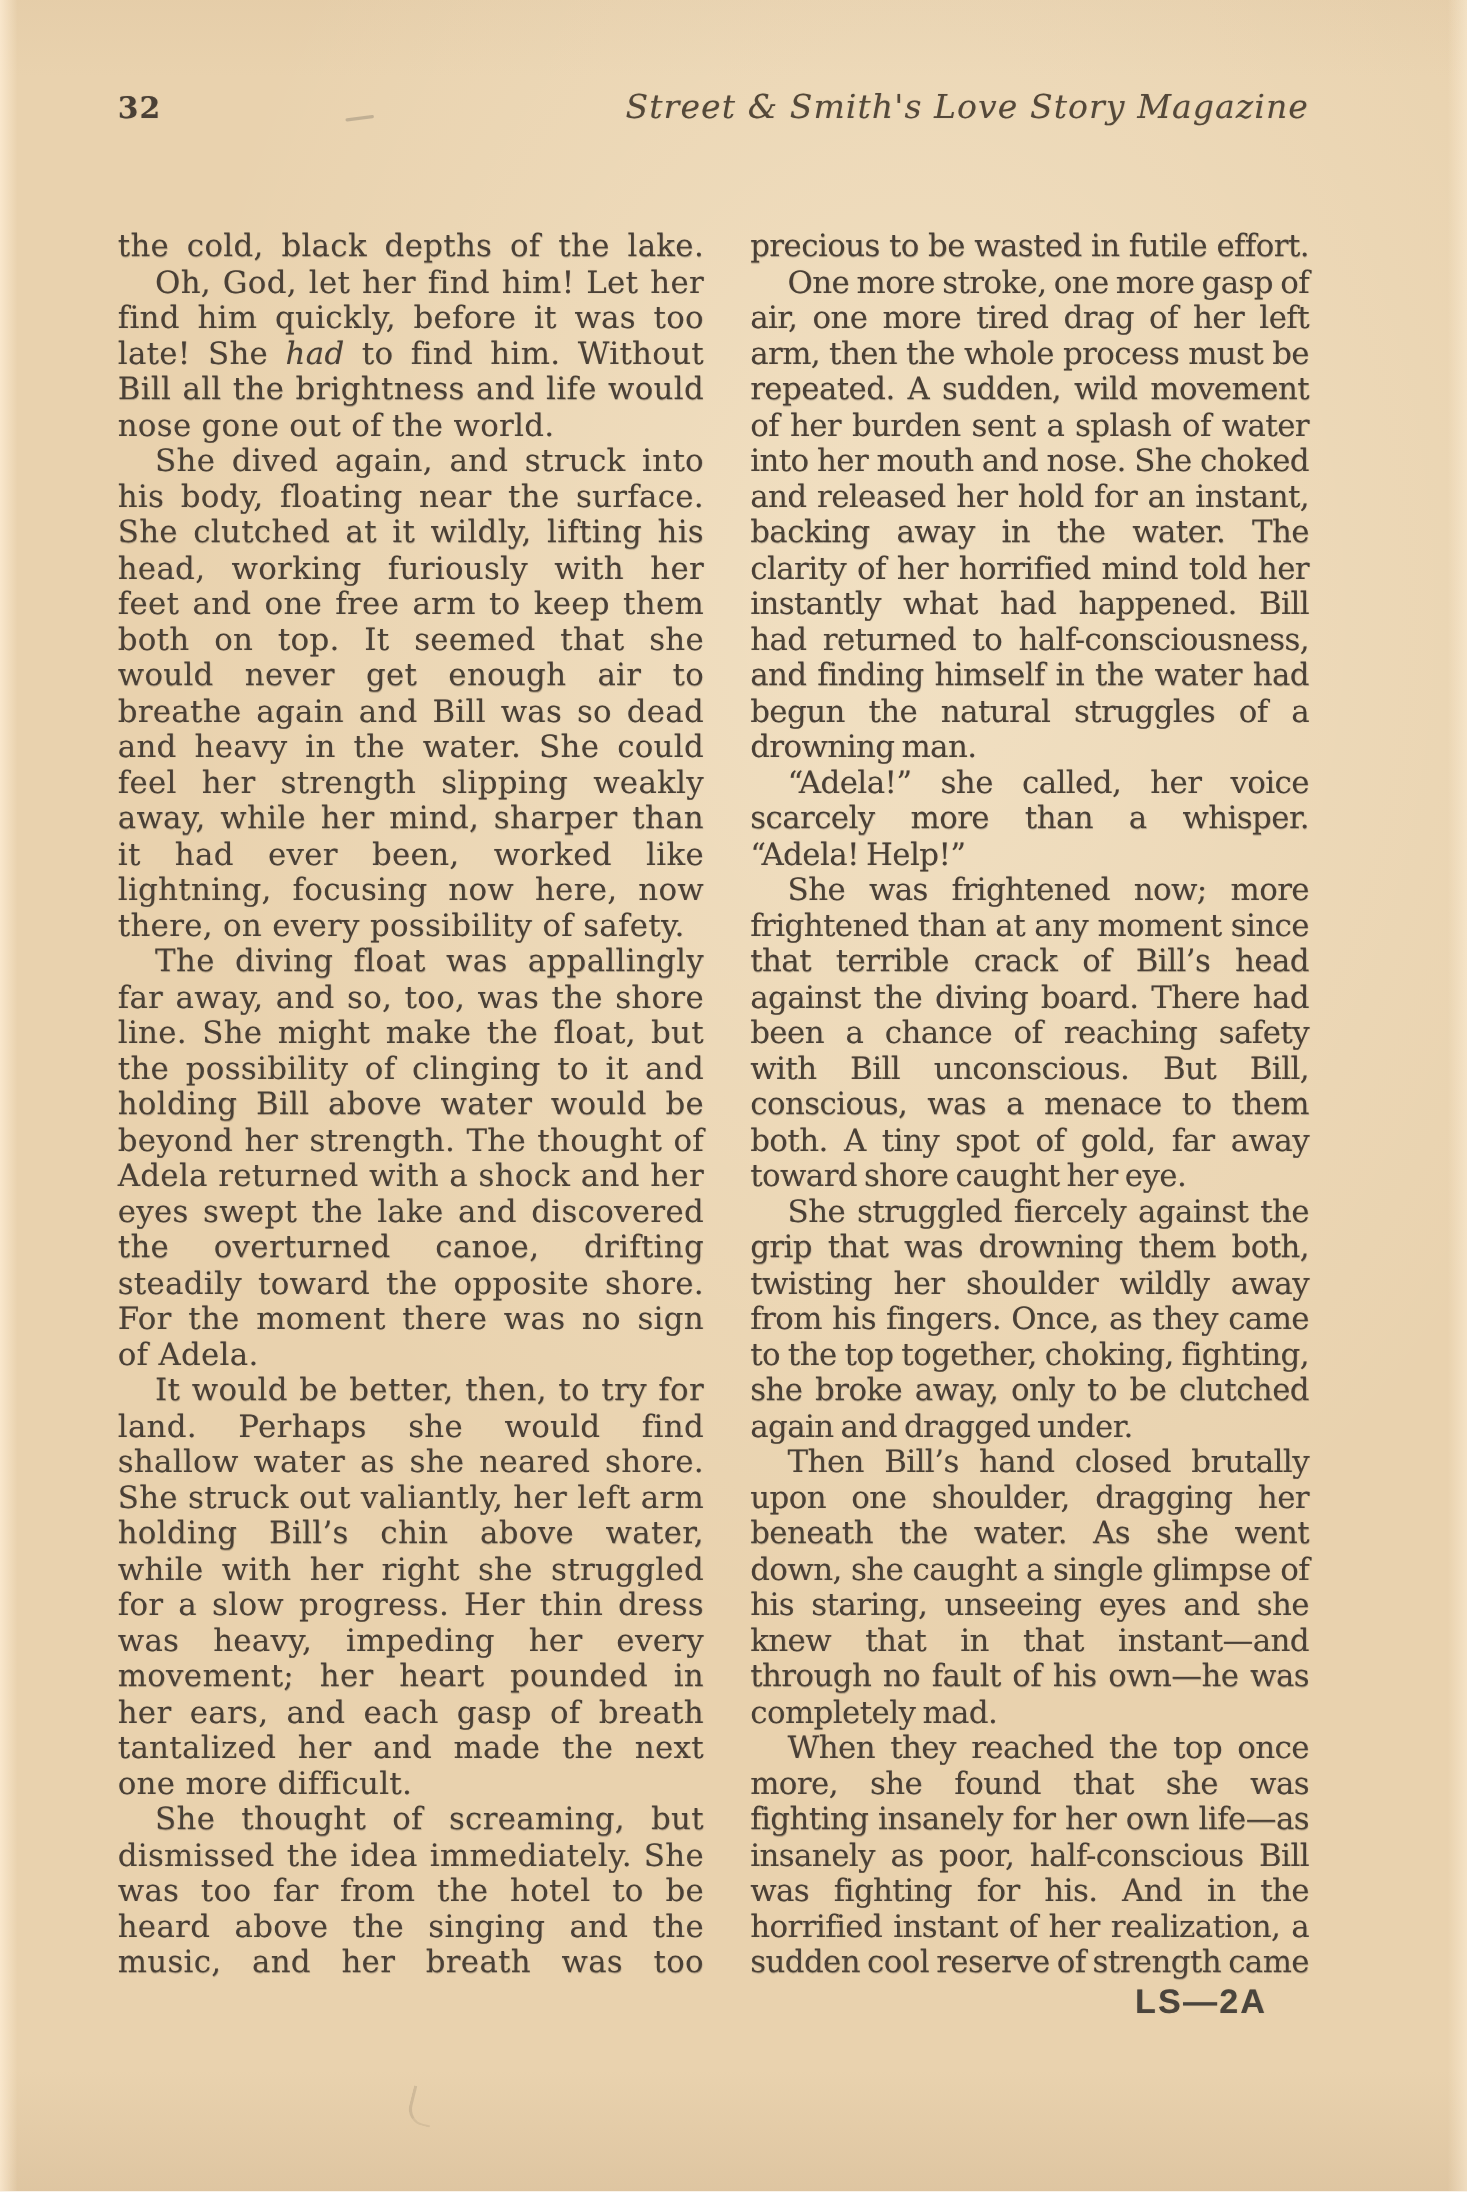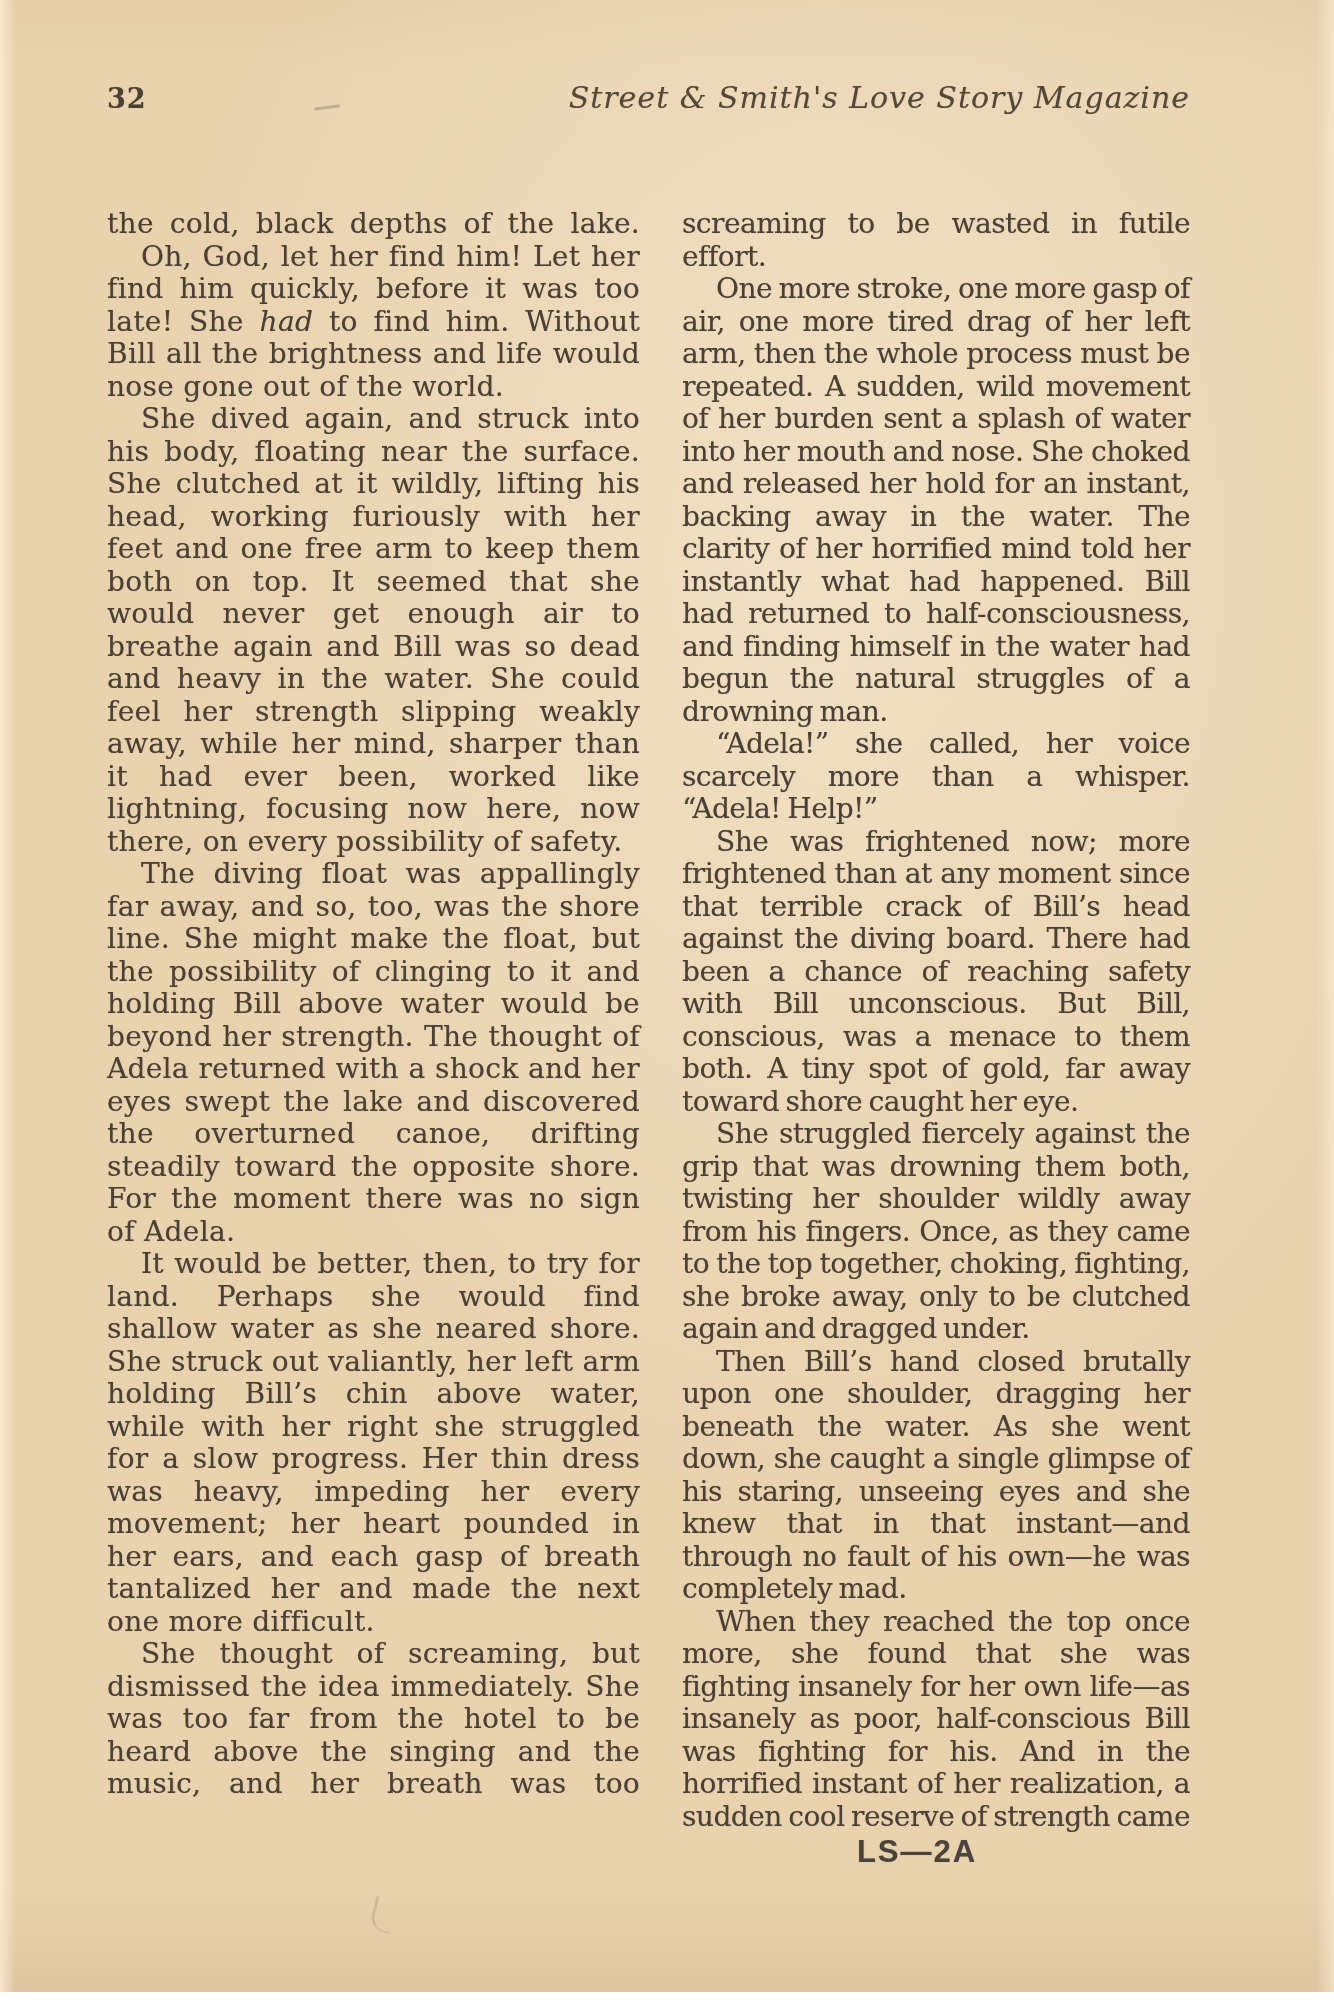--- a/index.html
+++ b/index.html
@@ -55,21 +55,21 @@
     font-size: 28px;
     text-shadow: 0.3px 0.3px 0.7px rgba(66,55,44,0.38);
   }
   .col-left  { width: 533px; letter-spacing: 0.3px; }
   .col-right { width: 508px; letter-spacing: -0.5px; word-spacing: -2px; }
   .col p { margin: 0; text-indent: 34px; }
   .col p.no-indent { text-indent: 0; margin-top: 44px; }
   .col p.justify-last { text-align-last: justify; }
   .col em { font-style: italic; }
   .printer-mark {
-    text-align: center;
+    text-align: right;
     padding-right: 38px;
     margin-top: 3px;
     font-family: "Liberation Sans", "DejaVu Sans", sans-serif;
     font-weight: bold;
     font-size: 31px;
     letter-spacing: 2px;
     color: var(--mark_ink, #4a443c);
     text-shadow: 0.3px 0.3px 0.8px rgba(60,55,48,0.35);
   }
   .pencil-mark {
@@ -107,21 +107,21 @@
           <p class="no-indent justify-last"><span>the cold, black depths of the lake.</span></p>
           <p class=""><span>Oh, God, let her find him! Let her find him quickly, before it was too late! She </span><em>had</em><span> to find him. Without Bill all the brightness and life would nose gone out of the world.</span></p>
           <p class=""><span>She dived again, and struck into his body, floating near the surface. She clutched at it wildly, lifting his head, working furiously with her feet and one free arm to keep them both on top. It seemed that she would never get enough air to breathe again and Bill was so dead and heavy in the water. She could feel her strength slipping weakly away, while her mind, sharper than it had ever been, worked like lightning, focusing now here, now there, on every possibility of safety.</span></p>
           <p class=""><span>The diving float was appallingly far away, and so, too, was the shore line. She might make the float, but the possibility of clinging to it and holding Bill above water would be beyond her strength. The thought of Adela returned with a shock and her eyes swept the lake and discovered the overturned canoe, drifting steadily toward the opposite shore. For the moment there was no sign of Adela.</span></p>
           <p class=""><span>It would be better, then, to try for land. Perhaps she would find shallow water as she neared shore. She struck out valiantly, her left arm holding Bill’s chin above water, while with her right she struggled for a slow progress. Her thin dress was heavy, impeding her every movement; her heart pounded in her ears, and each gasp of breath tantalized her and made the next one more difficult.</span></p>
           <p class="justify-last"><span>She thought of screaming, but dismissed the idea immediately. She was too far from the hotel to be heard above the singing and the music, and her breath was too</span></p>
         </div>
     </section>
     <section class="col col-right">
       <div>
-          <p class="no-indent justify-last"><span>screaming to be wasted in futile effort.</span></p>
+          <p class="no-indent justify-last"><span>precious to be wasted in futile effort.</span></p>
           <p class=""><span>One more stroke, one more gasp of air, one more tired drag of her left arm, then the whole process must be repeated. A sudden, wild movement of her burden sent a splash of water into her mouth and nose. She choked and released her hold for an instant, backing away in the water. The clarity of her horrified mind told her instantly what had happened. Bill had returned to half-consciousness, and finding himself in the water had begun the natural struggles of a drowning man.</span></p>
           <p class=""><span>“Adela!” she called, her voice scarcely more than a whisper. “Adela! Help!”</span></p>
           <p class=""><span>She was frightened now; more frightened than at any moment since that terrible crack of Bill’s head against the diving board. There had been a chance of reaching safety with Bill unconscious. But Bill, conscious, was a menace to them both. A tiny spot of gold, far away toward shore caught her eye.</span></p>
           <p class=""><span>She struggled fiercely against the grip that was drowning them both, twisting her shoulder wildly away from his fingers. Once, as they came to the top together, choking, fighting, she broke away, only to be clutched again and dragged under.</span></p>
           <p class=""><span>Then Bill’s hand closed brutally upon one shoulder, dragging her beneath the water. As she went down, she caught a single glimpse of his staring, unseeing eyes and she knew that in that instant—and through no fault of his own—he was completely mad.</span></p>
           <p class="justify-last"><span>When they reached the top once more, she found that she was fighting insanely for her own life—as insanely as poor, half-conscious Bill was fighting for his. And in the horrified instant of her realization, a sudden cool reserve of strength came</span></p>
         </div>
       <div class="printer-mark">LS—2A</div>
     </section>
   </main>

